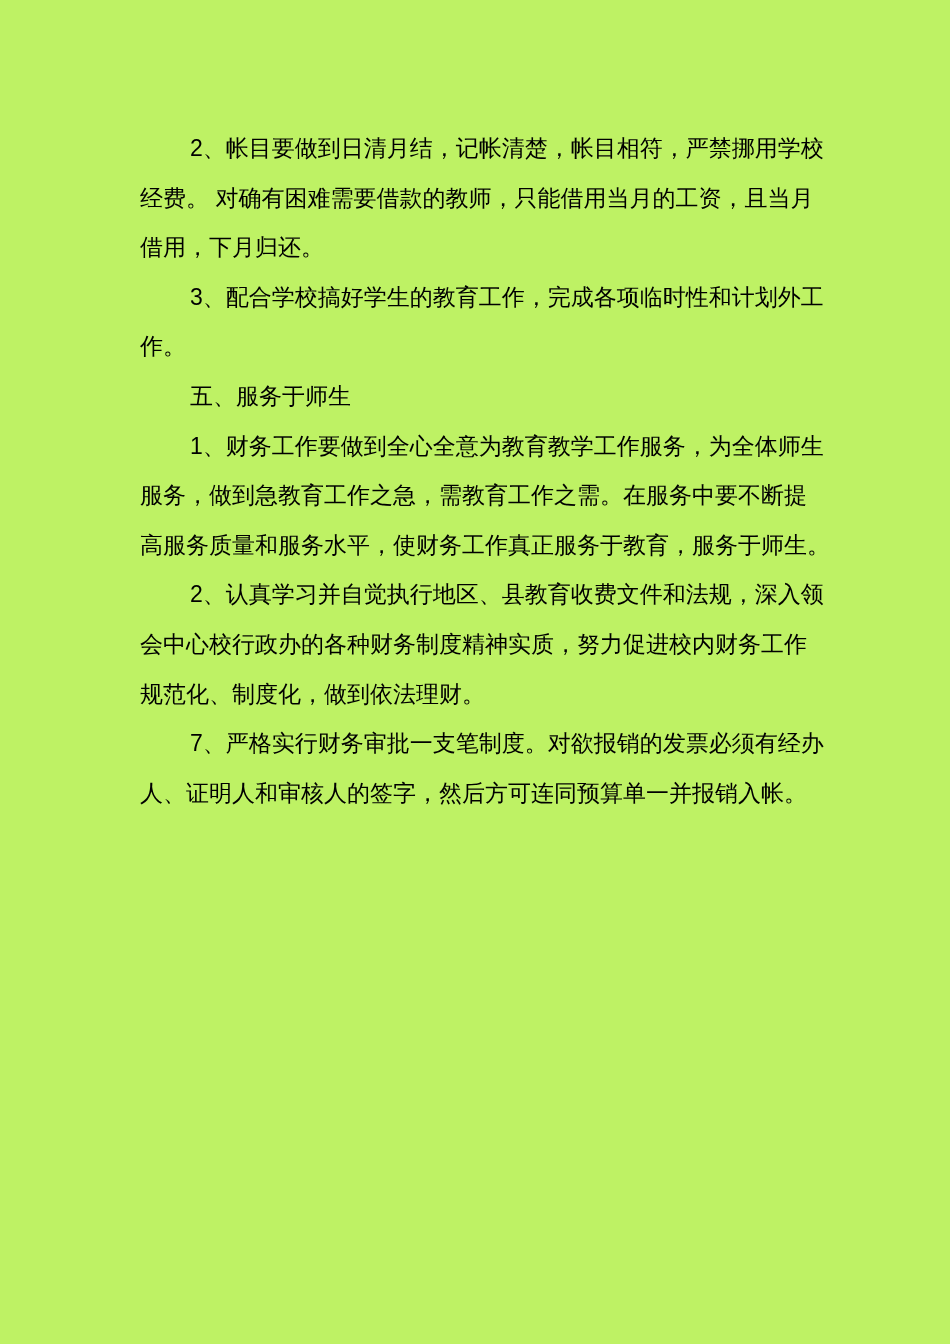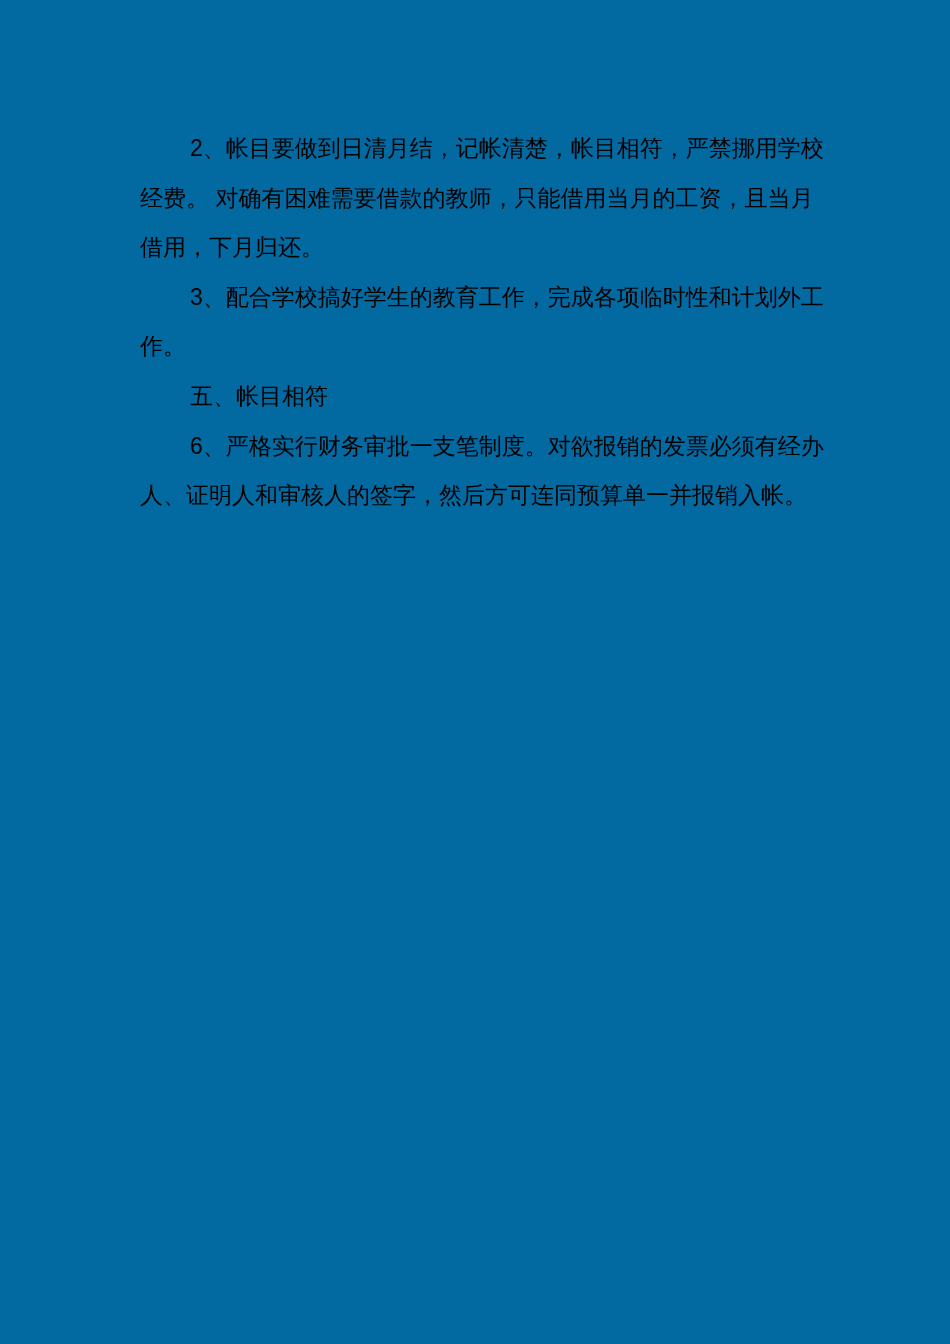--- a/index.html
+++ b/index.html
@@ -12,21 +12,21 @@
     position: relative;
     overflow: hidden;
     background: #ffffff;
   }
   .doc-page {
     position: absolute;
     left: 0;
     top: 0;
     width: 950px;
     height: 1344px;
-    background: #0369a1;
+    background: #bef264;
   }
   .doc-body {
     position: absolute;
     left: 140px;
     top: 124px;
     width: 716px;
     font-family: "Liberation Sans", sans-serif;
     font-size: 23px;
     line-height: 49.6px;
     font-weight: 500;
@@ -44,17 +44,23 @@
 </head>
 <body style="background: rgb(255, 255, 255);">
 
 <div class="doc-page">
   <div class="doc-body" style="color: rgb(0, 0, 0);">
     <p>2、帐目要做到日清月结，记帐清楚，帐目相符，严禁挪用学校
 经费。 对确有困难需要借款的教师，只能借用当月的工资，且当月
 借用，下月归还。</p>
     <p>3、配合学校搞好学生的教育工作，完成各项临时性和计划外工
 作。</p>
-    <p>五、帐目相符</p>
-    <p>6、严格实行财务审批一支笔制度。对欲报销的发票必须有经办
+    <p>五、服务于师生</p>
+    <p>1、财务工作要做到全心全意为教育教学工作服务，为全体师生
+服务，做到急教育工作之急，需教育工作之需。在服务中要不断提
+高服务质量和服务水平，使财务工作真正服务于教育，服务于师生。</p>
+    <p>2、认真学习并自觉执行地区、县教育收费文件和法规，深入领
+会中心校行政办的各种财务制度精神实质，努力促进校内财务工作
+规范化、制度化，做到依法理财。</p>
+    <p>7、严格实行财务审批一支笔制度。对欲报销的发票必须有经办
 人、证明人和审核人的签字，然后方可连同预算单一并报销入帐。</p>
   </div>
 </div>
 
 </body></html>

